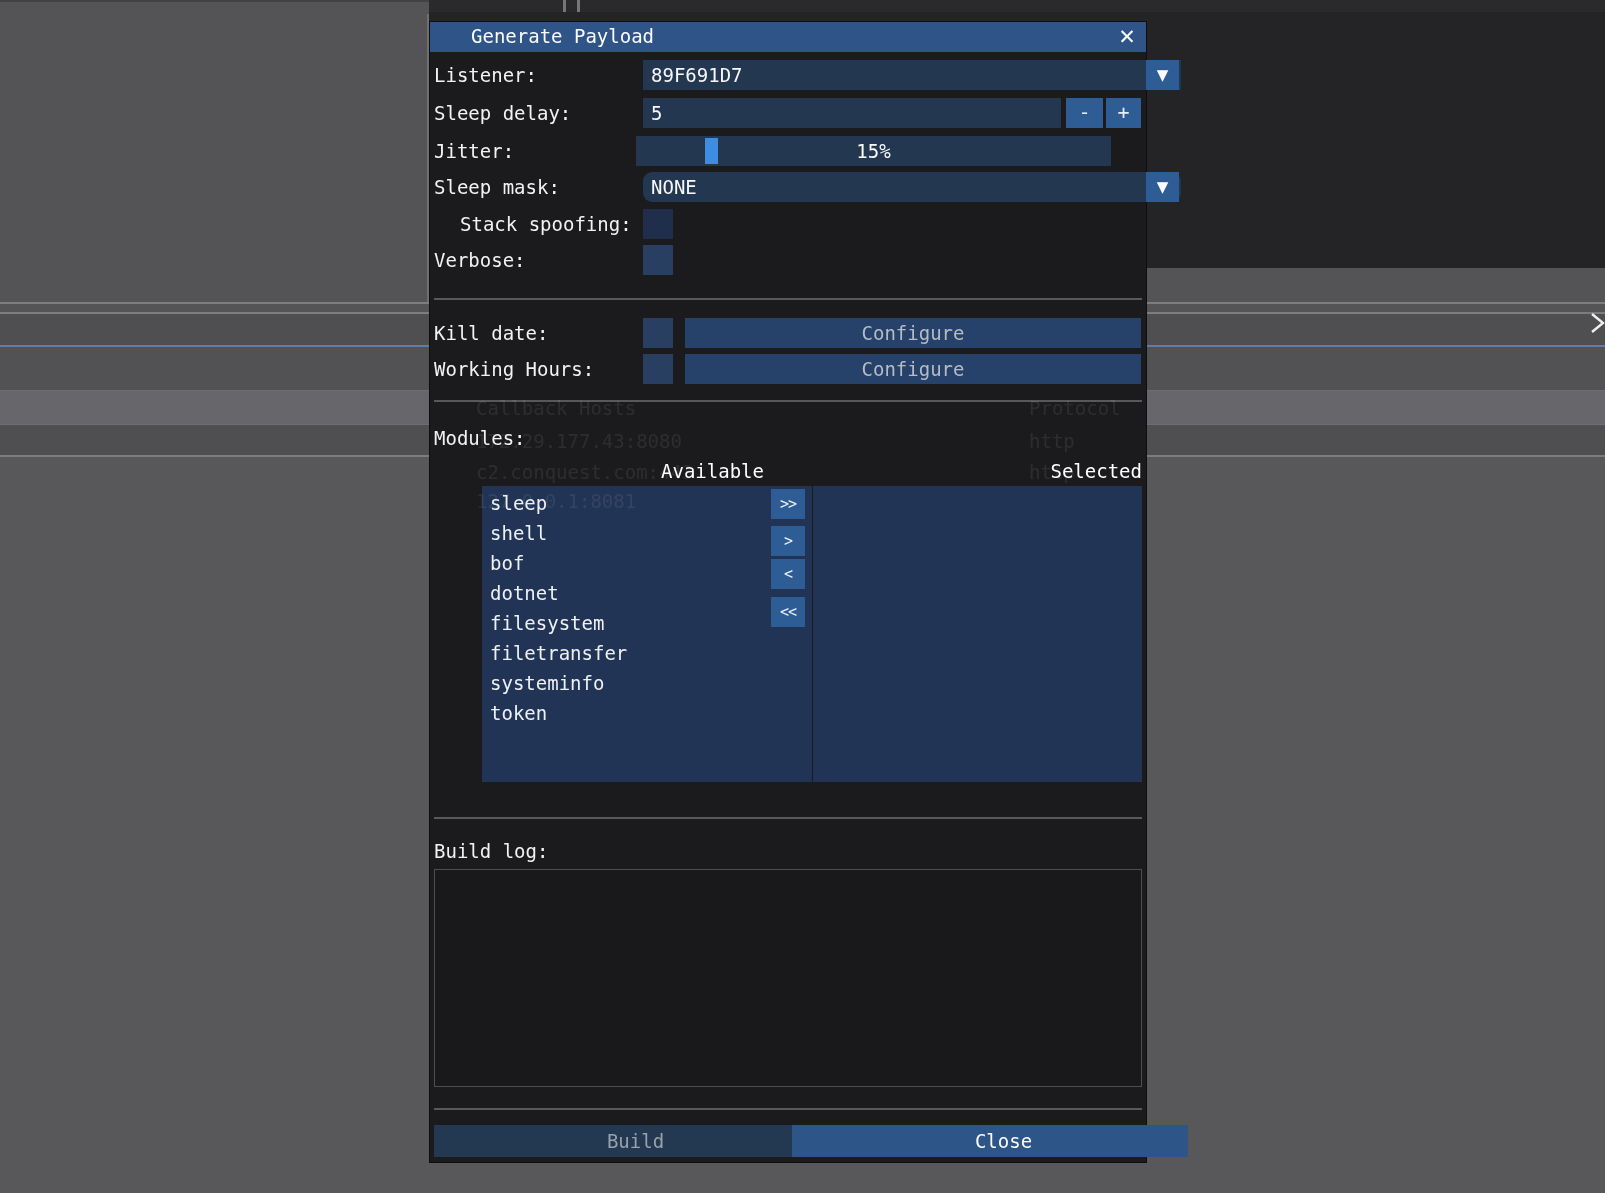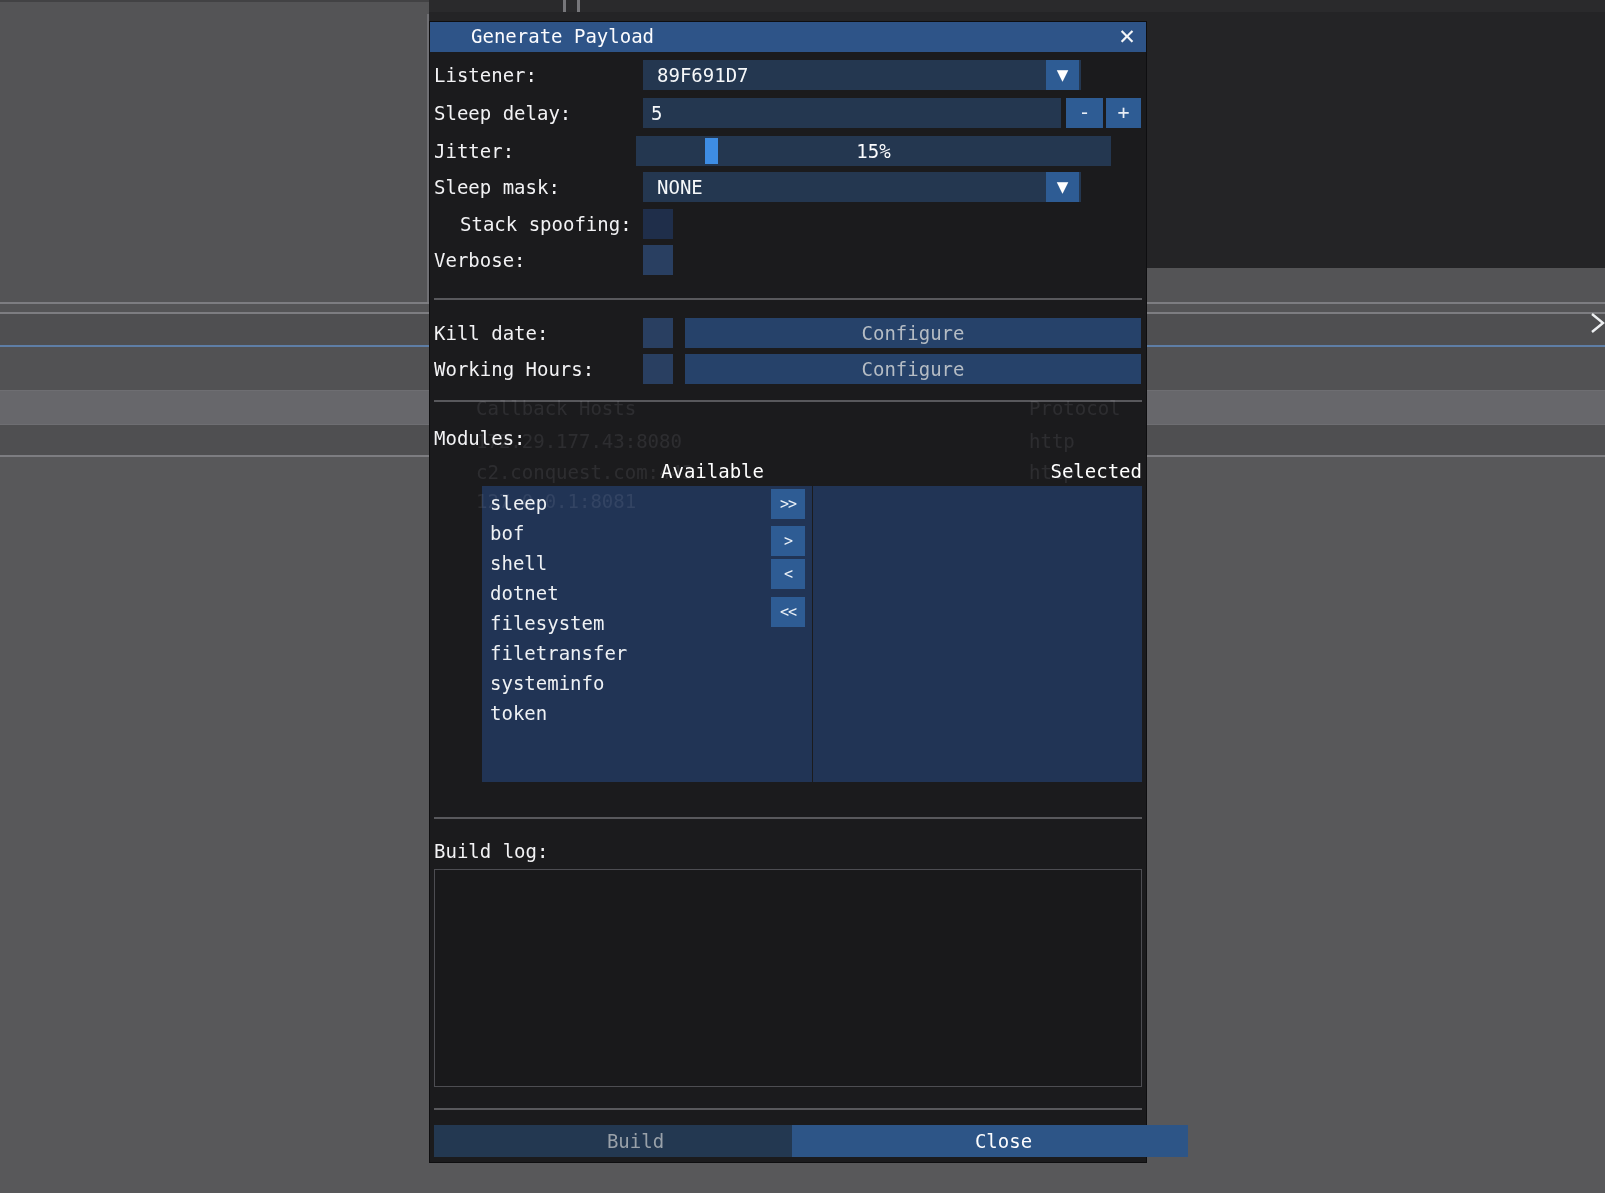--- a/index.html
+++ b/index.html
@@ -36,23 +36,23 @@
           border:1px solid #0e0e10;box-sizing:border-box;color:#f2f2f4;z-index:5;}
   .titlebar{left:0;top:0;width:716px;height:30px;background:#2e5488;}
   .title-text{left:5px;top:3px;font-size:19px;color:#fcfcfe;margin-left:36px;}
   .close-x{left:684px;top:2px;width:26px;height:26px;font-size:21px;line-height:26px;
            text-align:center;color:#f4f6f8;font-family:"DejaVu Sans",sans-serif;cursor:default;}
 
   .lbl{left:4px;height:30px;line-height:30px;font-size:19px;color:#f2f2f4;white-space:pre;}
   .lbl-listener{top:38px;} .lbl-delay{top:76px;} .lbl-jitter{top:114px;} .lbl-mask{top:150px;}
   .lbl-stack{top:187px;margin-left:26px;} .lbl-verbose{top:223px;} .lbl-kill{top:296px;} .lbl-working{top:332px;}
 
-  .field{left:213px;width:438px;height:30px;background:#243750;font-size:19px;line-height:30px;
-         color:#f6f8fa;padding-left:14px;box-sizing:border-box;}
-  .f-listener{top:38px;} .f-mask{top:150px;}
+  .field{left:213px;width:538px;height:30px;background:#243750;font-size:19px;line-height:30px;
+         color:#f6f8fa;padding-left:8px;box-sizing:border-box;}
+  .f-listener{top:38px;} .f-mask{top:150px;border-radius:9px;}
   .dd-arrow{position:absolute;right:2px;top:0;width:33px;height:30px;background:#2e5c94;
             text-align:center;line-height:30px;font-size:15px;color:#fff;
             font-family:"DejaVu Sans",sans-serif;}
 
   .delay-input{left:213px;top:76px;width:418px;height:30px;background:#243750;font-size:19px;
                line-height:30px;padding-left:8px;box-sizing:border-box;color:#f6f8fa;}
   .stepbtn{top:76px;width:37px;height:30px;background:#2e5c94;color:#e8eef6;text-align:center;
            line-height:28px;font-size:20px;}
   .step-minus{left:636px;} .step-plus{left:676px;width:35px;}
 
@@ -190,22 +190,22 @@
     <div class="abs cfgbtn cfg-working">Configure</div>
 
     <div class="abs sep sep2"></div>
 
     <span class="abs lbl-modules">Modules:</span>
     <span class="abs list-hdr hdr-avail">Available</span>
     <span class="abs list-hdr hdr-sel">Selected</span>
 
     <div class="abs mod-list list-avail">
         <div class="mod-item">sleep</div>
+        <div class="mod-item">shell</div>
         <div class="mod-item">bof</div>
-        <div class="mod-item">shell</div>
         <div class="mod-item">dotnet</div>
         <div class="mod-item">filesystem</div>
         <div class="mod-item">filetransfer</div>
         <div class="mod-item">systeminfo</div>
         <div class="mod-item">token</div>
       </div>
     <div class="abs mod-list list-sel"></div>
 
     <div class="abs xferbtn xf1">&gt;&gt;</div>
     <div class="abs xferbtn xf2">&gt;</div>

